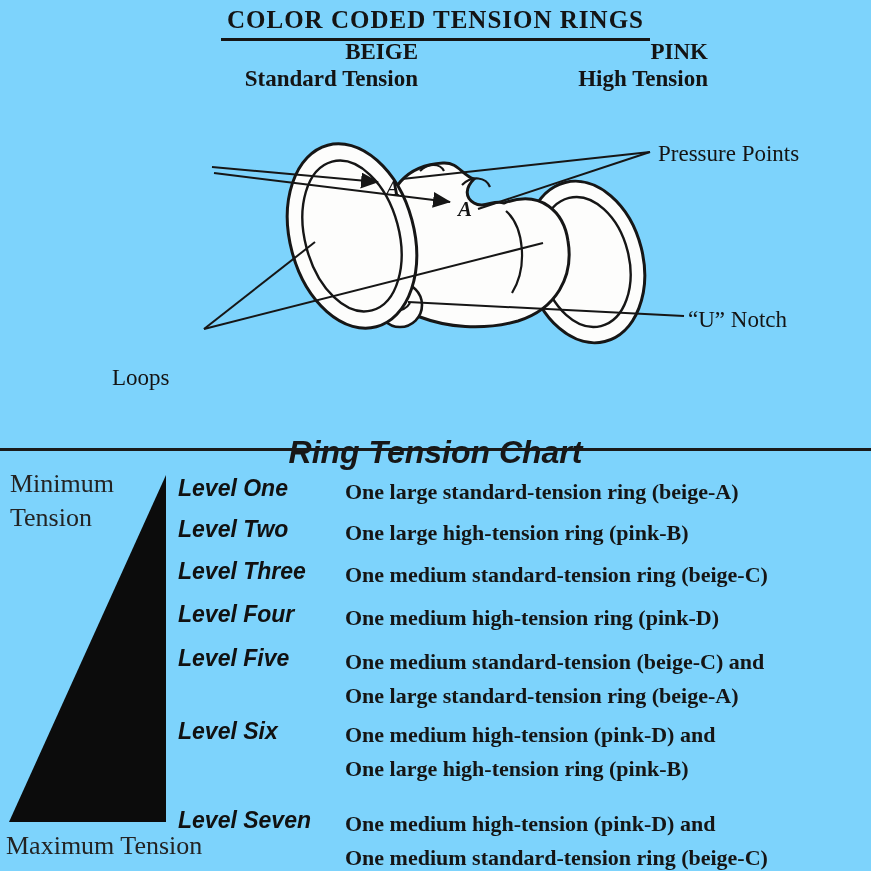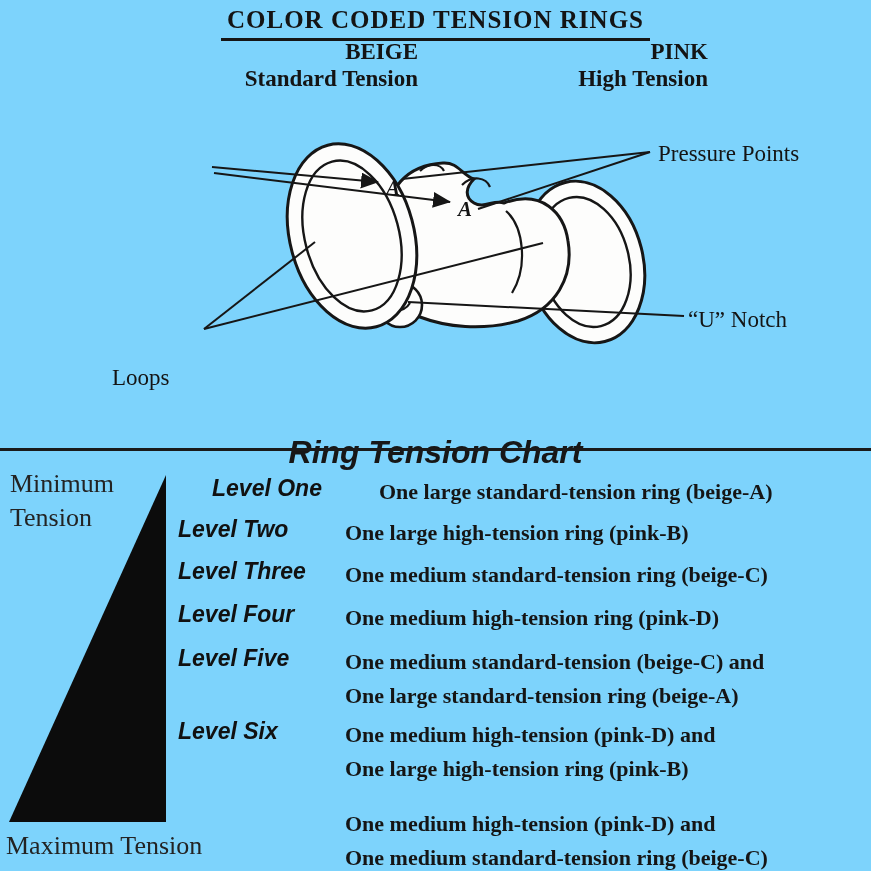--- a/index.html
+++ b/index.html
@@ -33,21 +33,21 @@
   .rule{position:absolute;top:448px;left:0;width:871px;height:3px;background:#1a1a1a;}
   .chart{position:absolute;top:455px;left:0;width:871px;height:416px;padding-left:8px;}
   .tri{position:absolute;left:9px;top:20px;width:157px;height:347px;background:#0c0c0c;
     -webkit-clip-path:polygon(100% 0,100% 100%,0 100%);clip-path:polygon(100% 0,100% 100%,0 100%);}
   .min-label{position:absolute;left:10px;top:12px;font-size:26px;line-height:34px;color:#232323;}
   .max-label{position:absolute;left:6px;top:376px;font-size:26px;color:#232323;white-space:nowrap;}
   .lvl{position:absolute;left:178px;font-family:"Liberation Sans",sans-serif;
     font-weight:bold;font-style:italic;font-size:23px;white-space:nowrap;color:#111;}
   .desc{position:absolute;left:345px;font-weight:bold;font-size:22px;line-height:34px;
     white-space:nowrap;color:#151515;}
-  .r0{top:20px;margin-left:34px;} .r1{top:61px;} .r2{top:103px;} .r3{top:146px;}
+  .r0{top:20px;} .r1{top:61px;} .r2{top:103px;} .r3{top:146px;}
   .r4{top:190px;} .r5{top:263px;} .r6{top:352px;}
   
   .ink{stroke:#161616;fill:none;}
   .wfill{fill:#fdfdfc;stroke:#161616;}
 </style>
 </head>
 <body>
 
 <div class="page">
 
@@ -161,18 +161,19 @@
       <div>One medium standard-tension (beige-C) and</div>
       <div>One large standard-tension ring (beige-A)</div>
     </div>
 
     <div class="lvl r5">Level Six</div>
     <div class="desc r5">
       <div>One medium high-tension (pink-D) and</div>
       <div>One large high-tension ring (pink-B)</div>
     </div>
 
+    <div class="lvl r6">Level Seven</div>
     <div class="desc r6">
       <div>One medium high-tension (pink-D) and</div>
       <div>One medium standard-tension ring (beige-C)</div>
     </div>
   </div>
 </div>
 
 </body></html>

